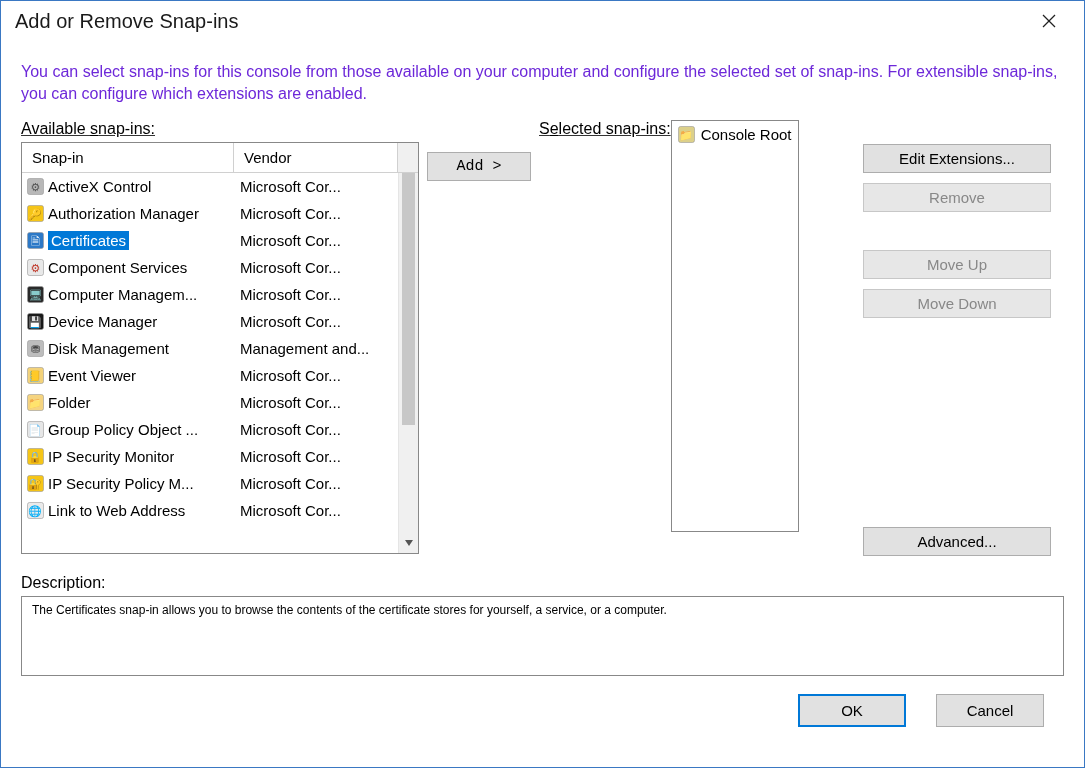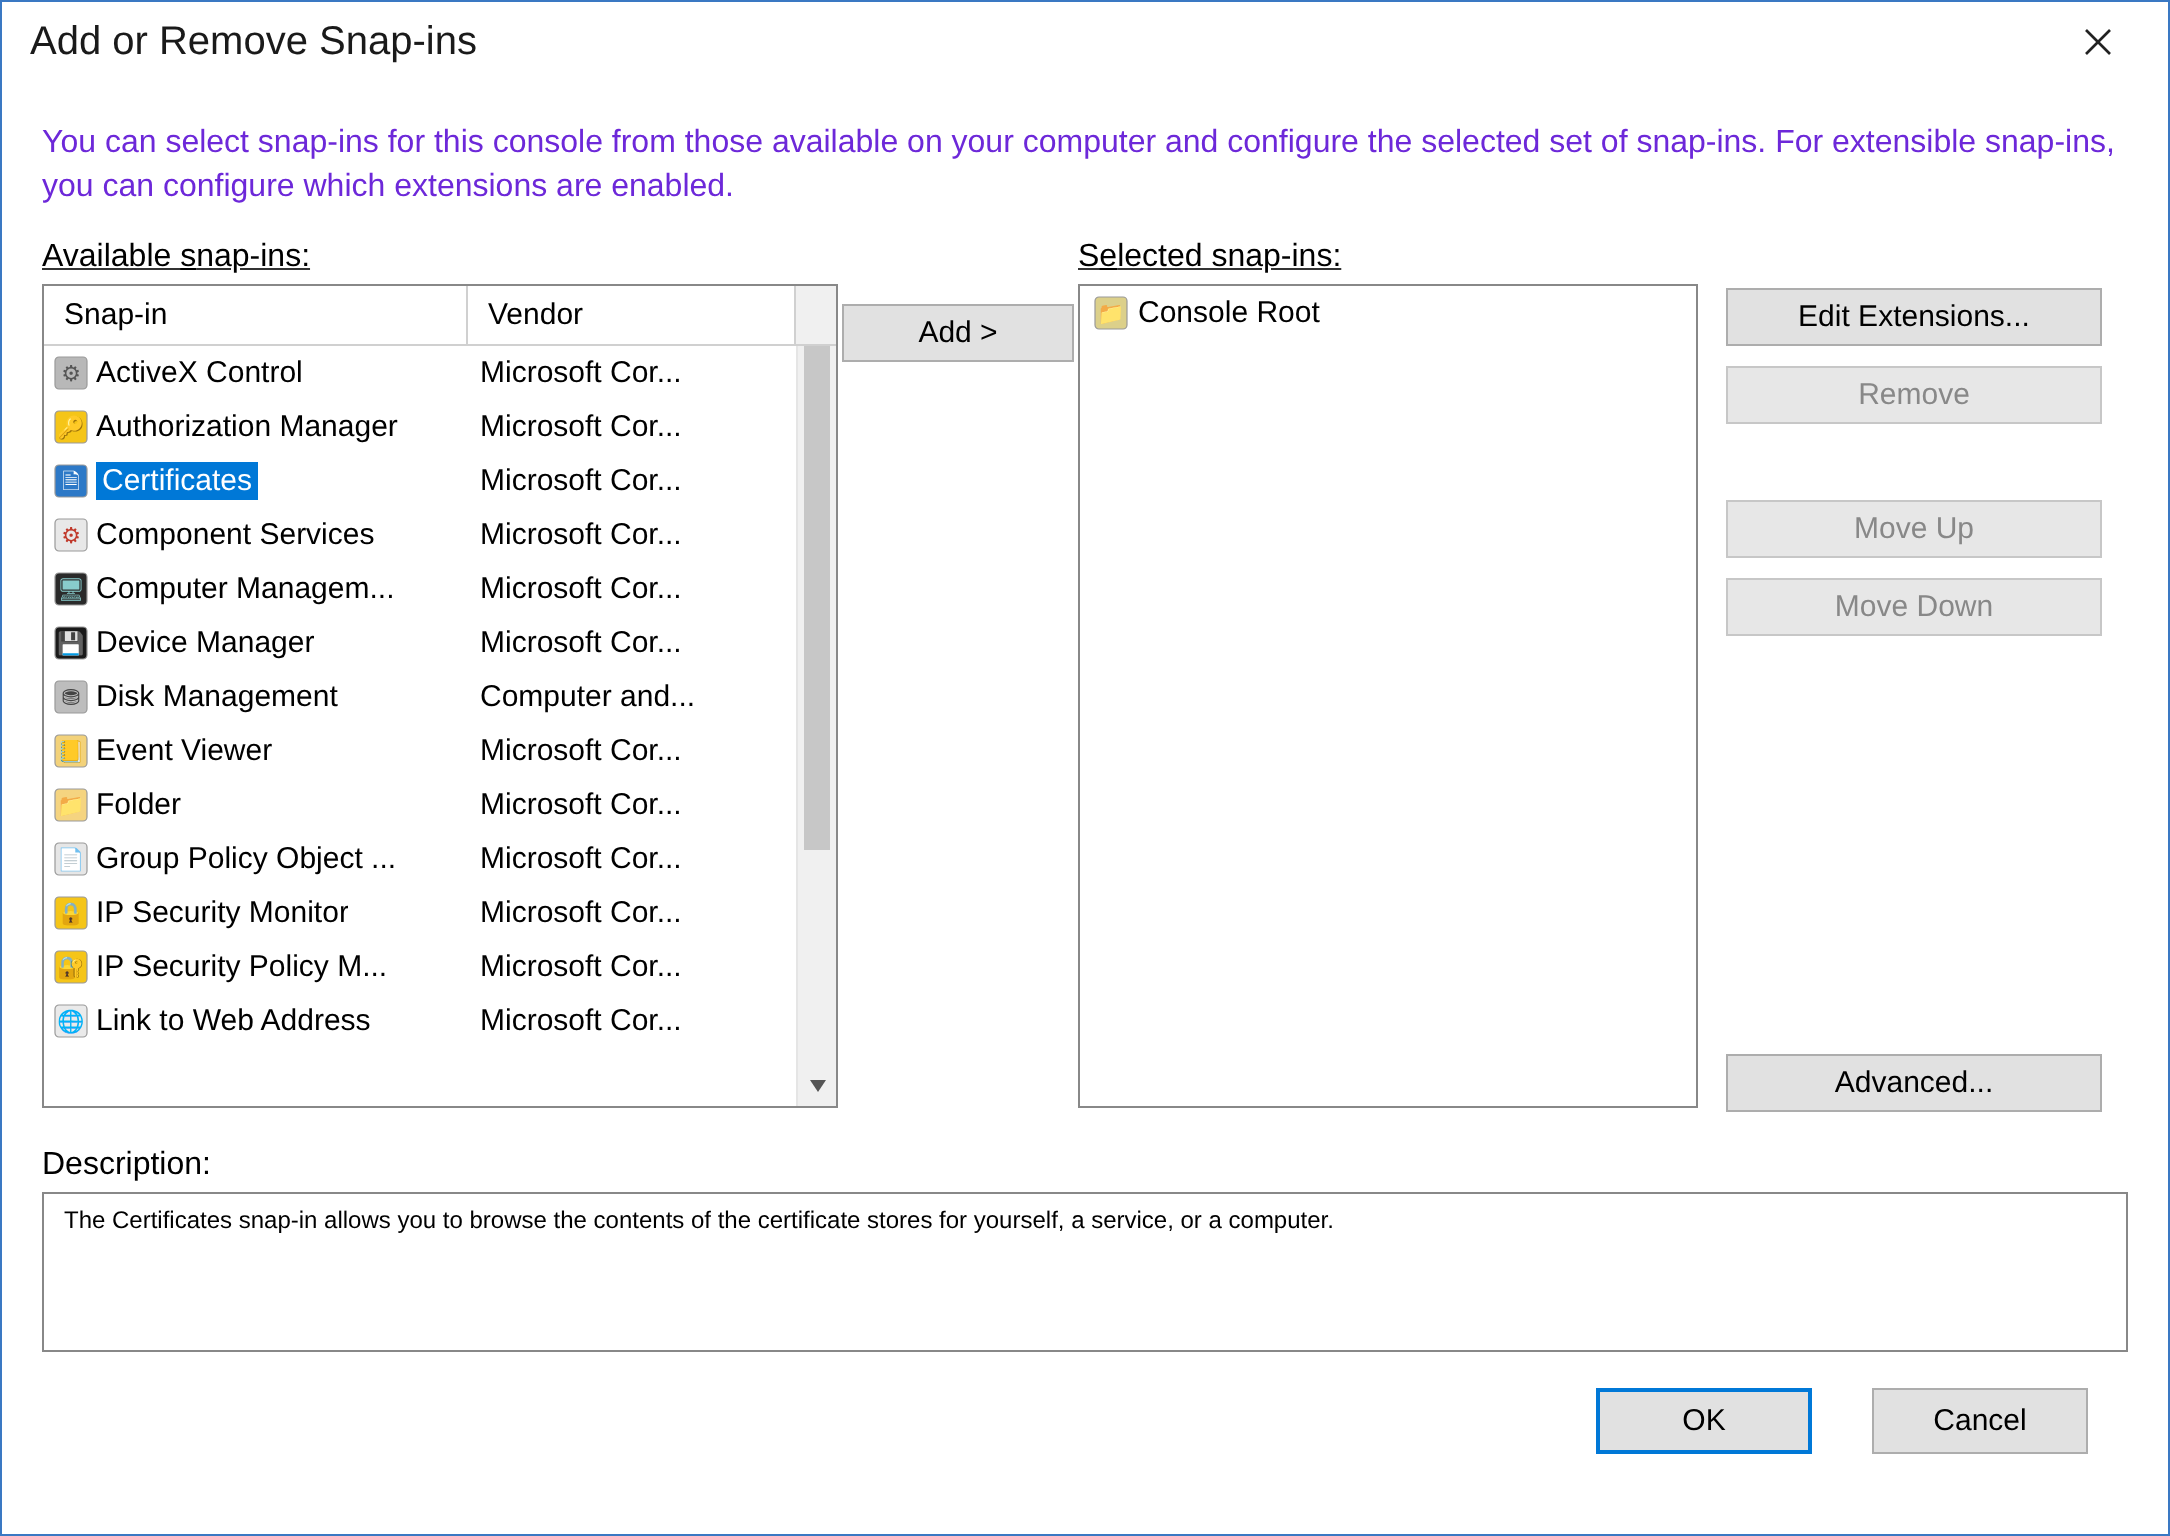--- a/index.html
+++ b/index.html
@@ -181,25 +181,25 @@
     color: #888;
     background: #e7e7e7;
     border-color: #c7c7c7;
     cursor: default;
   }
   .btn.primary {
     border: 2px solid #0078d7;
     background: #e1e1e1;
     color: #000;
   }
-  .add-btn { width: 116px; }
+  .add-btn { width: 104px; font-family: Liberation Mono, monospace; }
   .selected-col {
     flex: 0 0 310px;
     display: flex;
-    flex-direction: column;
+    flex-direction: row;
   }
   .treebox {
     border: 1px solid #888;
     height: 412px;
     background: #fff;
     padding: 4px 6px;
   }
   .tree-item {
     display: flex;
     align-items: center;
@@ -350,21 +350,21 @@
                 <div class="row">
                   <div class="rname">
                     <span class="icon16">
                       <svg width="17" height="17" viewBox="0 0 17 17">
                         <rect x="0.5" y="0.5" width="16" height="16" rx="2" fill="#bdbdbd" stroke="#999" stroke-width="0.6"></rect>
                         <text x="8.5" y="12.5" font-size="11" text-anchor="middle" fill="#444">⛃</text>
                       </svg>
                     </span>
                     <span class="txt">Disk Management</span>
                   </div>
-                  <div class="rvendor">Computer and...</div>
+                  <div class="rvendor">Management and...</div>
                 </div>
                 <div class="row">
                   <div class="rname">
                     <span class="icon16">
                       <svg width="17" height="17" viewBox="0 0 17 17">
                         <rect x="0.5" y="0.5" width="16" height="16" rx="2" fill="#f3d27a" stroke="#999" stroke-width="0.6"></rect>
                         <text x="8.5" y="12.5" font-size="11" text-anchor="middle" fill="#7a5">📒</text>
                       </svg>
                     </span>
                     <span class="txt">Event Viewer</span>

